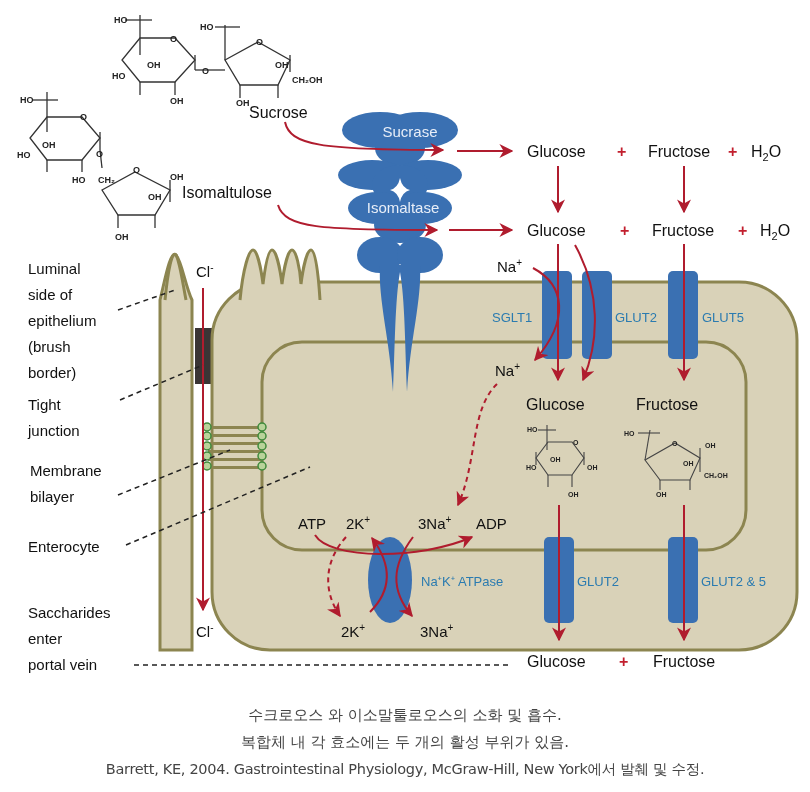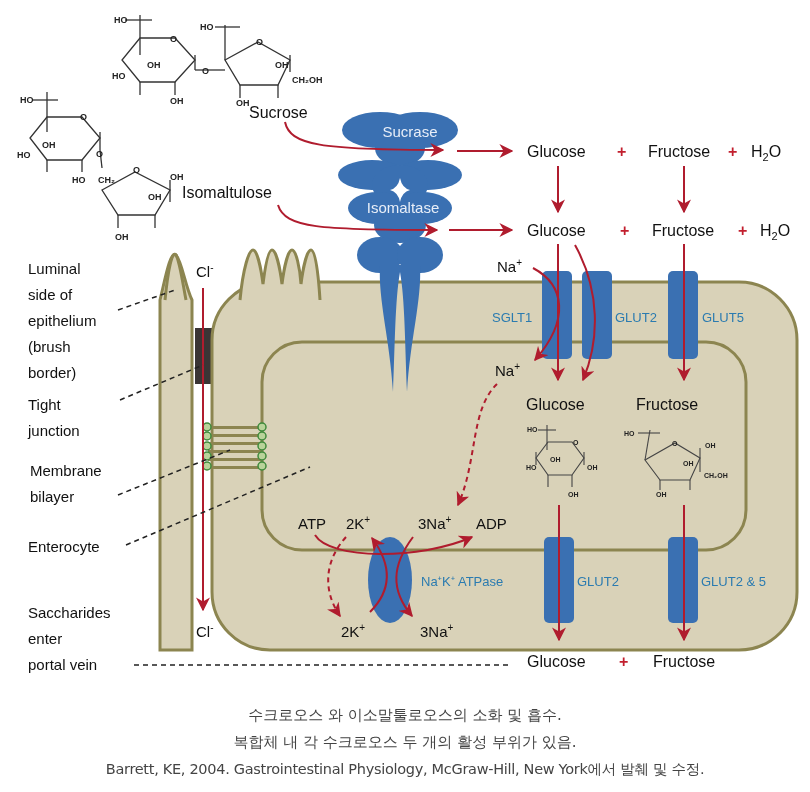--- a/index.html
+++ b/index.html
@@ -279,14 +279,14 @@
   <g stroke="#222" stroke-width="1.5" stroke-dasharray="5,4" fill="none">
     <line x1="118" y1="310" x2="175" y2="290"></line>
     <line x1="120" y1="400" x2="203" y2="365"></line>
     <line x1="118" y1="495" x2="230" y2="450"></line>
     <line x1="126" y1="545" x2="310" y2="467"></line>
     <line x1="134" y1="665" x2="510" y2="665"></line>
   </g>
 </svg>
 
 <div class="caption" id="cap1">수크로오스 와 이소말툴로오스의 소화 및 흡수.</div>
-<div class="caption" id="cap2">복합체 내 각 수크로오스 두 개의 활성 부위가 있음.</div>
+<div class="caption" id="cap2">복합체 내 각 효소에는 두 개의 활성 부위가 있음.</div>
 <div class="caption" id="cap3">Barrett, KE, 2004. Gastrointestinal Physiology, McGraw-Hill, New York에서 발췌 및 수정.</div>
 
 </body></html>

